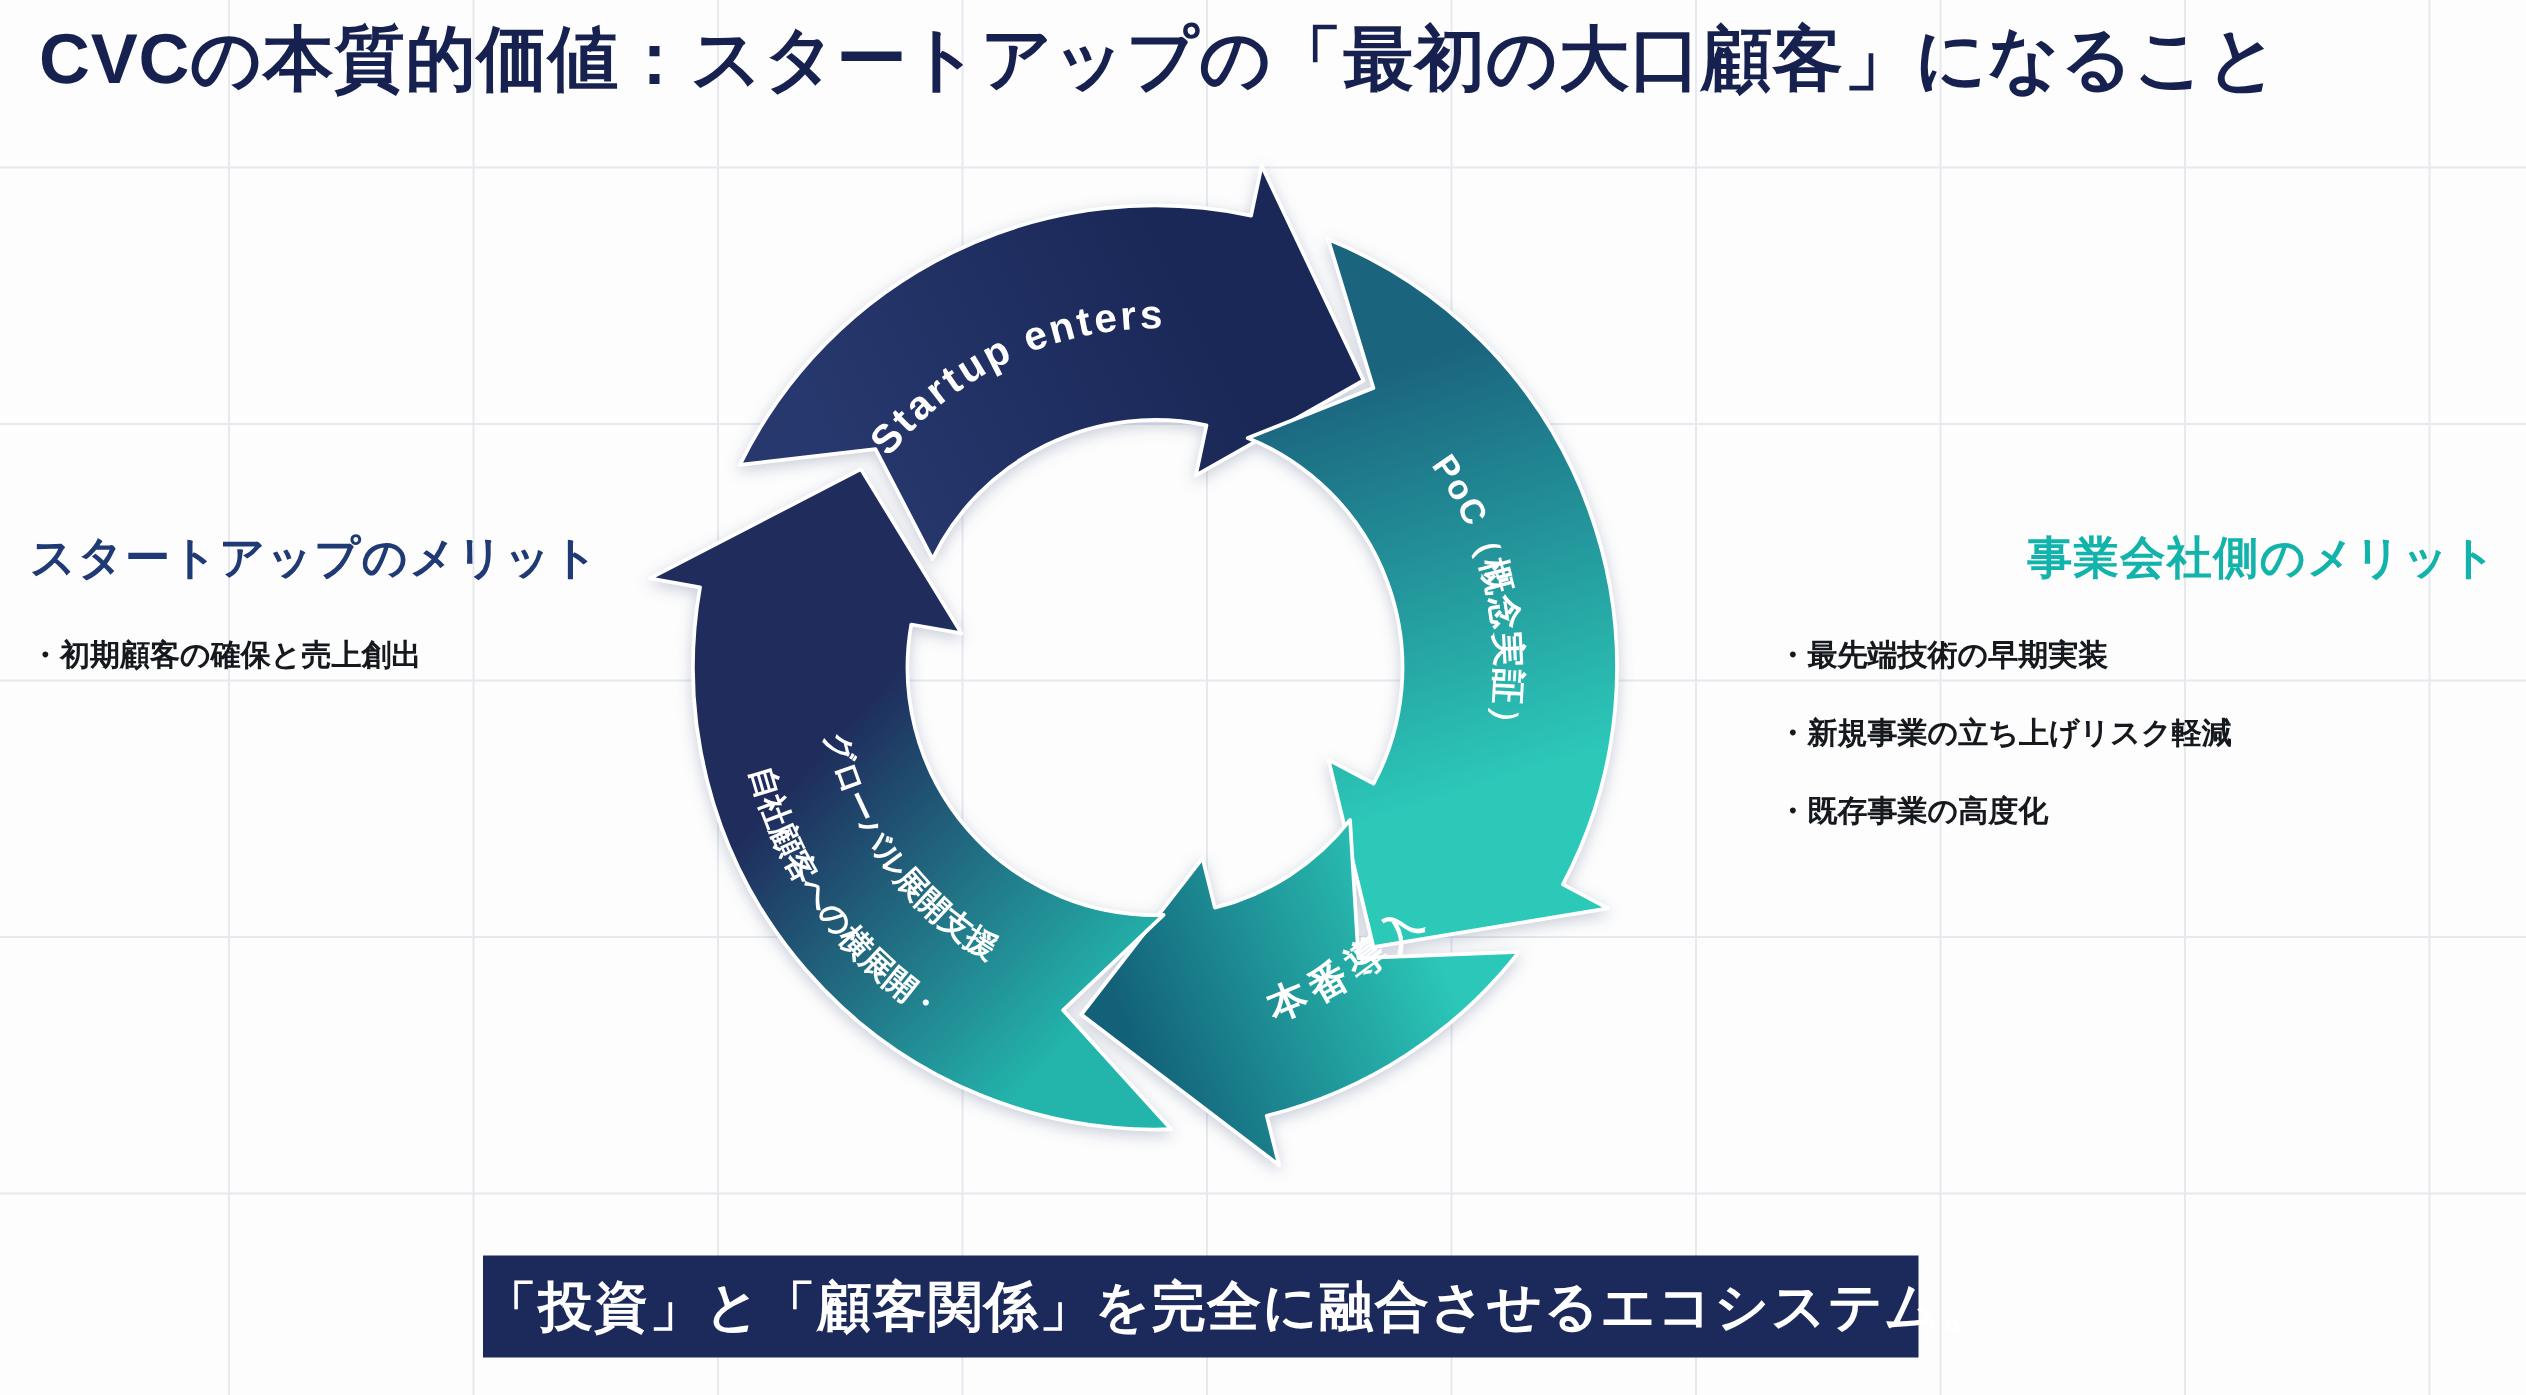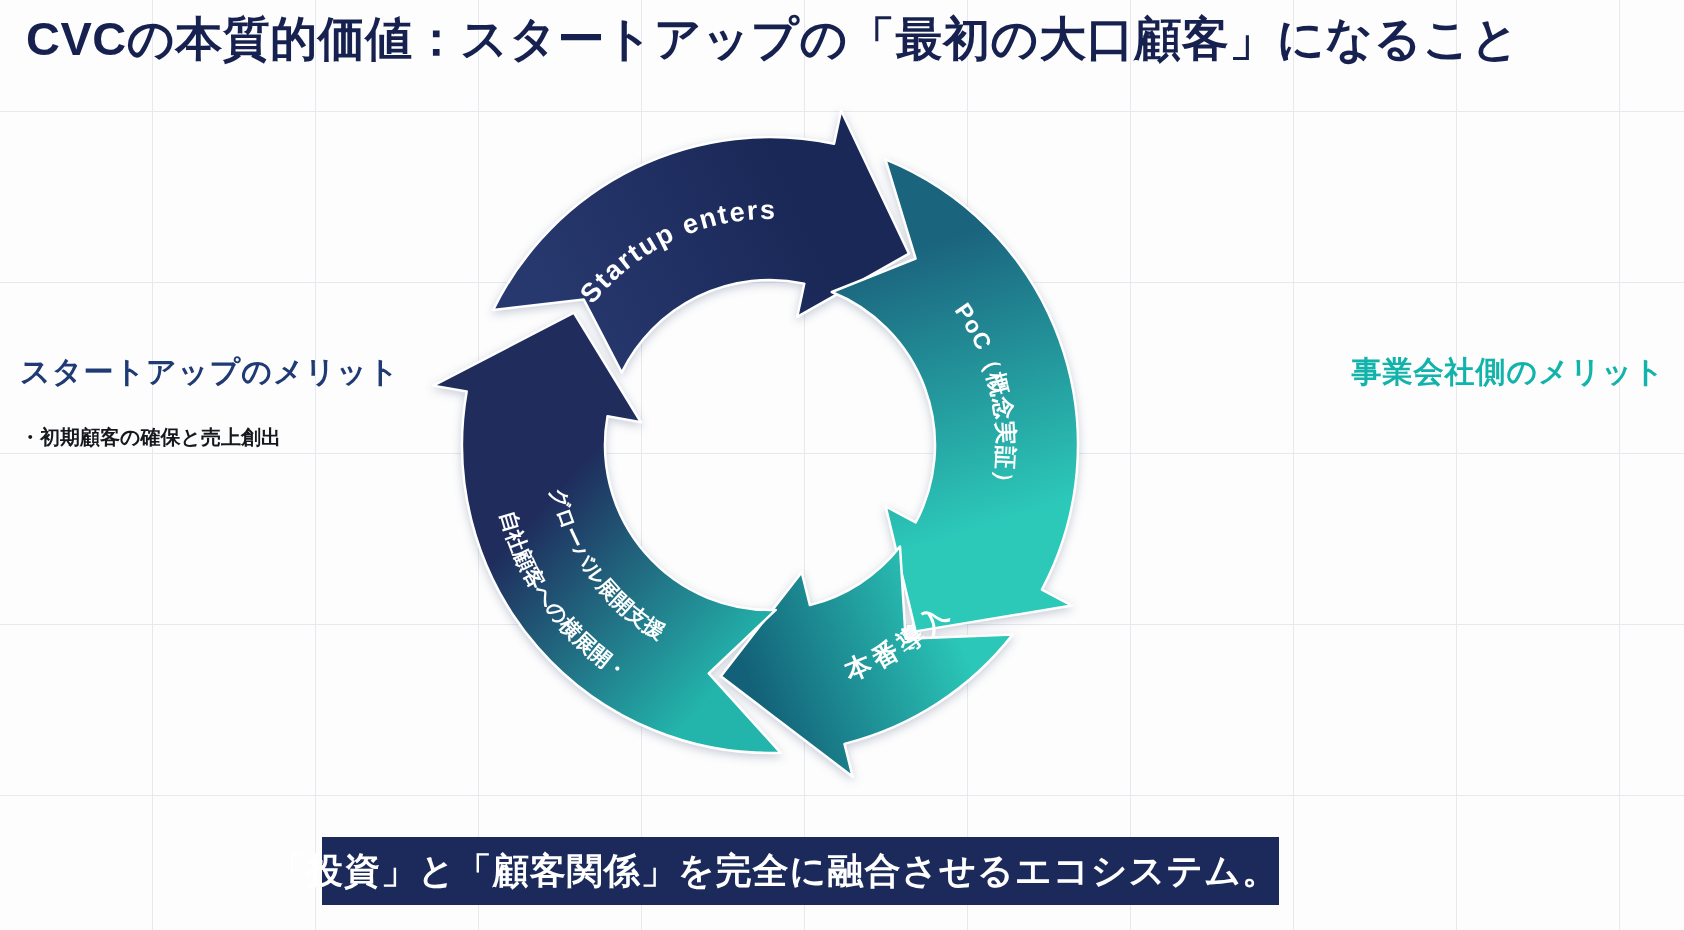--- a/index.html
+++ b/index.html
@@ -28,21 +28,21 @@
   .panel h2 { font-size:30px; font-weight:800; letter-spacing:1px; white-space:nowrap; }
   .panel-right h2 { padding-left:18px; }
   .panel ul { list-style:none; margin-top:18px; }
   .panel li {
     font-size:20px; font-weight:700; color:var(--text-color,#15181d);
     line-height:52px; white-space:nowrap;
   }
   .banner {
     position:absolute; left:322px; top:837px; width:957px; height:68px;
     background:var(--banner-bg,#1b2a5a);
-    display:flex; align-items:center; justify-content:flex-end;
+    display:flex; align-items:center; justify-content:flex-start;
   }
   .banner span {
     color:var(--banner-text,#ffffff); font-size:36px; font-weight:800;
     letter-spacing:1px; white-space:nowrap;
   }
 </style>
 </head>
 <body style="--title-color: #16214f; --banner-bg: #1b2a5a; --banner-text: #ffffff; --text-color: #15181d; --bg: #fdfdfd; --grid-line: #e6e9ee;">
 
 <h1 class="title">CVCの本質的価値：スタートアップの「最初の大口顧客」になること</h1>
@@ -84,17 +84,22 @@
 
 <aside class="panel panel-left">
   <h2 style="color: rgb(31, 58, 116);">スタートアップのメリット</h2>
   <ul>
     <li>・初期顧客の確保と売上創出</li>
   </ul>
 </aside>
 
 <aside class="panel panel-right">
   <h2 style="color: rgb(18, 179, 170); text-align: right;">事業会社側のメリット</h2>
+  <ul>
+    <li>・最先端技術の早期実装</li>
+    <li>・新規事業の立ち上げリスク軽減</li>
+    <li>・既存事業の高度化</li>
+  </ul>
 </aside>
 
 <footer class="banner">
   <span>「投資」と「顧客関係」を完全に融合させるエコシステム。</span>
 </footer>
 
 </body></html>

